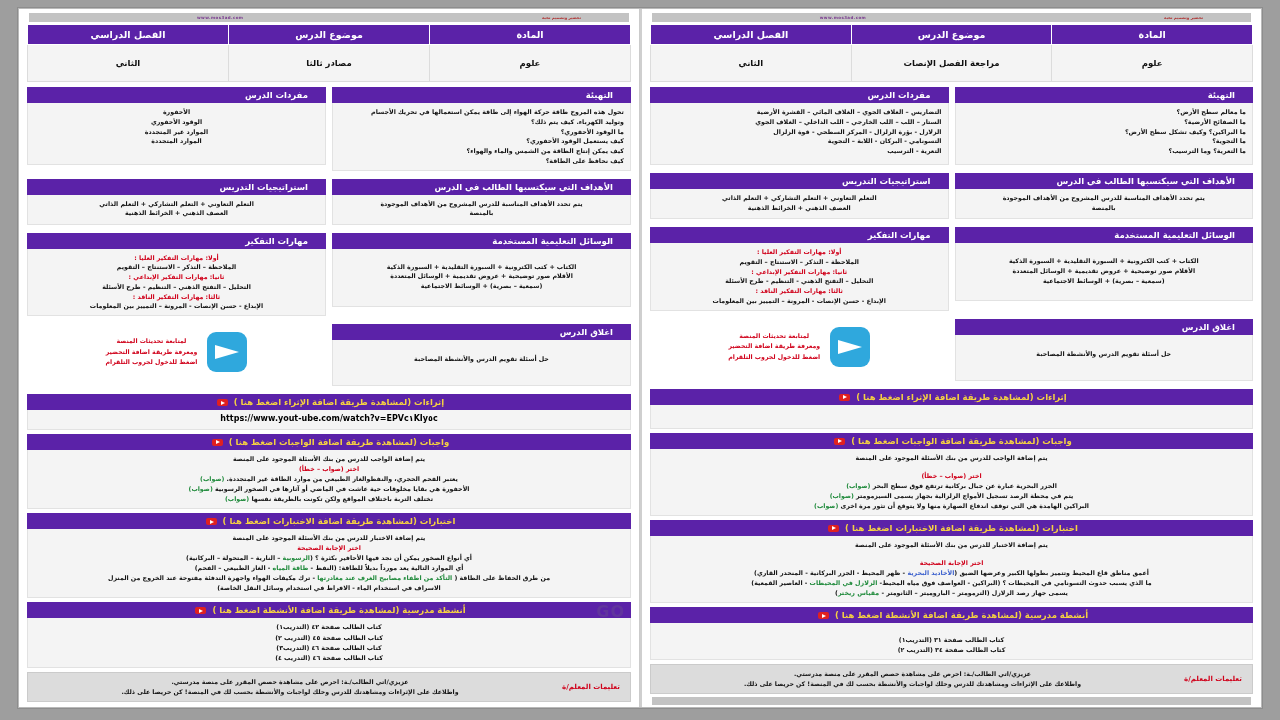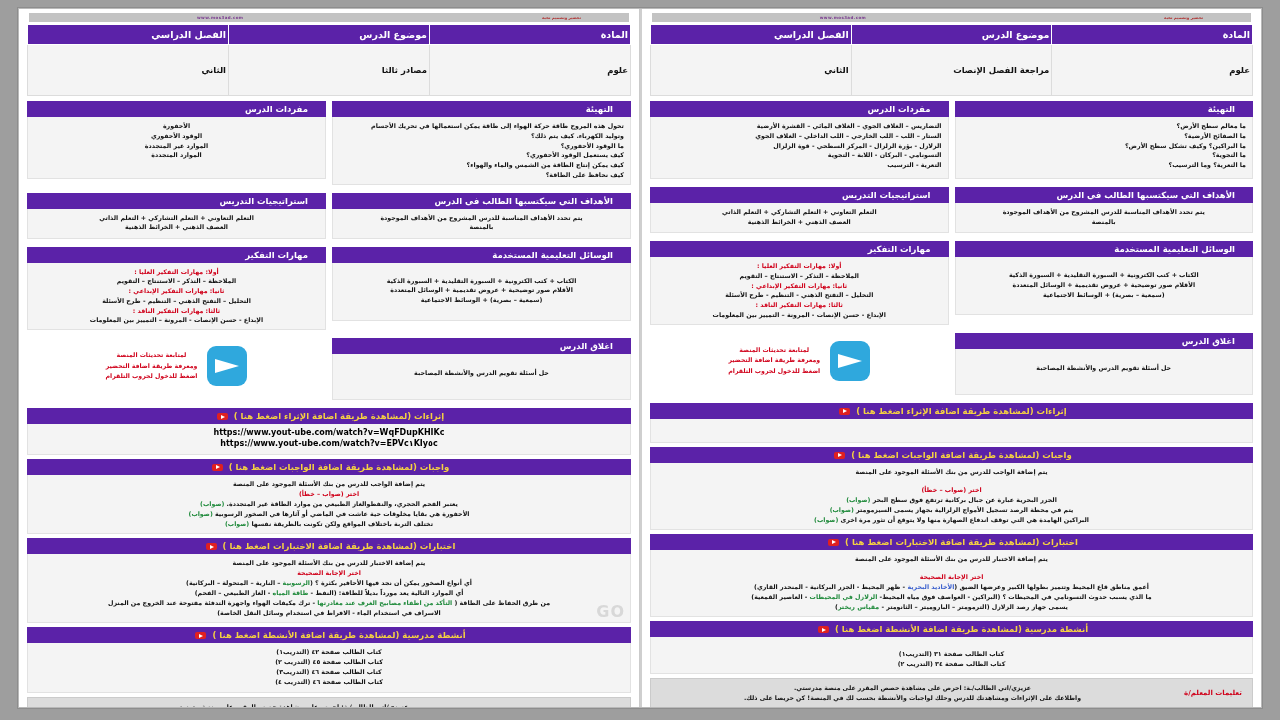--- a/index.html
+++ b/index.html
@@ -58,29 +58,30 @@
     table-layout: fixed;
     margin-bottom: 5px;
   }
   table.info th {
     background: #5b22a8;
     color: #ffffff;
     font-size: 9.5px;
     font-weight: bold;
     padding: 4px 2px;
     border: 1px solid #ffffff;
-    text-align: right;
+    text-align: center;
   }
   table.info td {
     background: #f4f4f4;
     color: #111;
     font-size: 8.5px;
     font-weight: bold;
-    padding: 20px 2px;
+    padding: 13px 2px;
     border: 1px solid #dcdcdc;
+    text-align: center;
   }
 
   
   .grid2 {
     display: flex;
     flex-direction: row;
     gap: 6px;
     margin-bottom: 4px;
   }
   .col { width: 50%; display: flex; flex-direction: column; }
@@ -367,21 +368,20 @@
         </div>
       </div>
     </div>
 
     <div class="sec">
       <div class="banner">
         <span>إثراءات (لمشاهدة طريقة اضافة الإثراء اضغط هنا    )</span>
         <span class="yt"></span>
       </div>
       <div class="wide-body">
-        <div class="urls">https://www.yout-ube.com/watch?v=WqFDupKHIKc</div>
         <div class="urls">https://www.yout-ube.com/watch?v=EPVc١KIy٥c</div>
       </div>
     </div>
 
     <div class="sec">
       <div class="banner">
         <span>واجبات (لمشاهدة طريقة اضافة الواجبات اضغط هنا    )</span>
         <span class="yt"></span>
       </div>
       <div class="wide-body">

